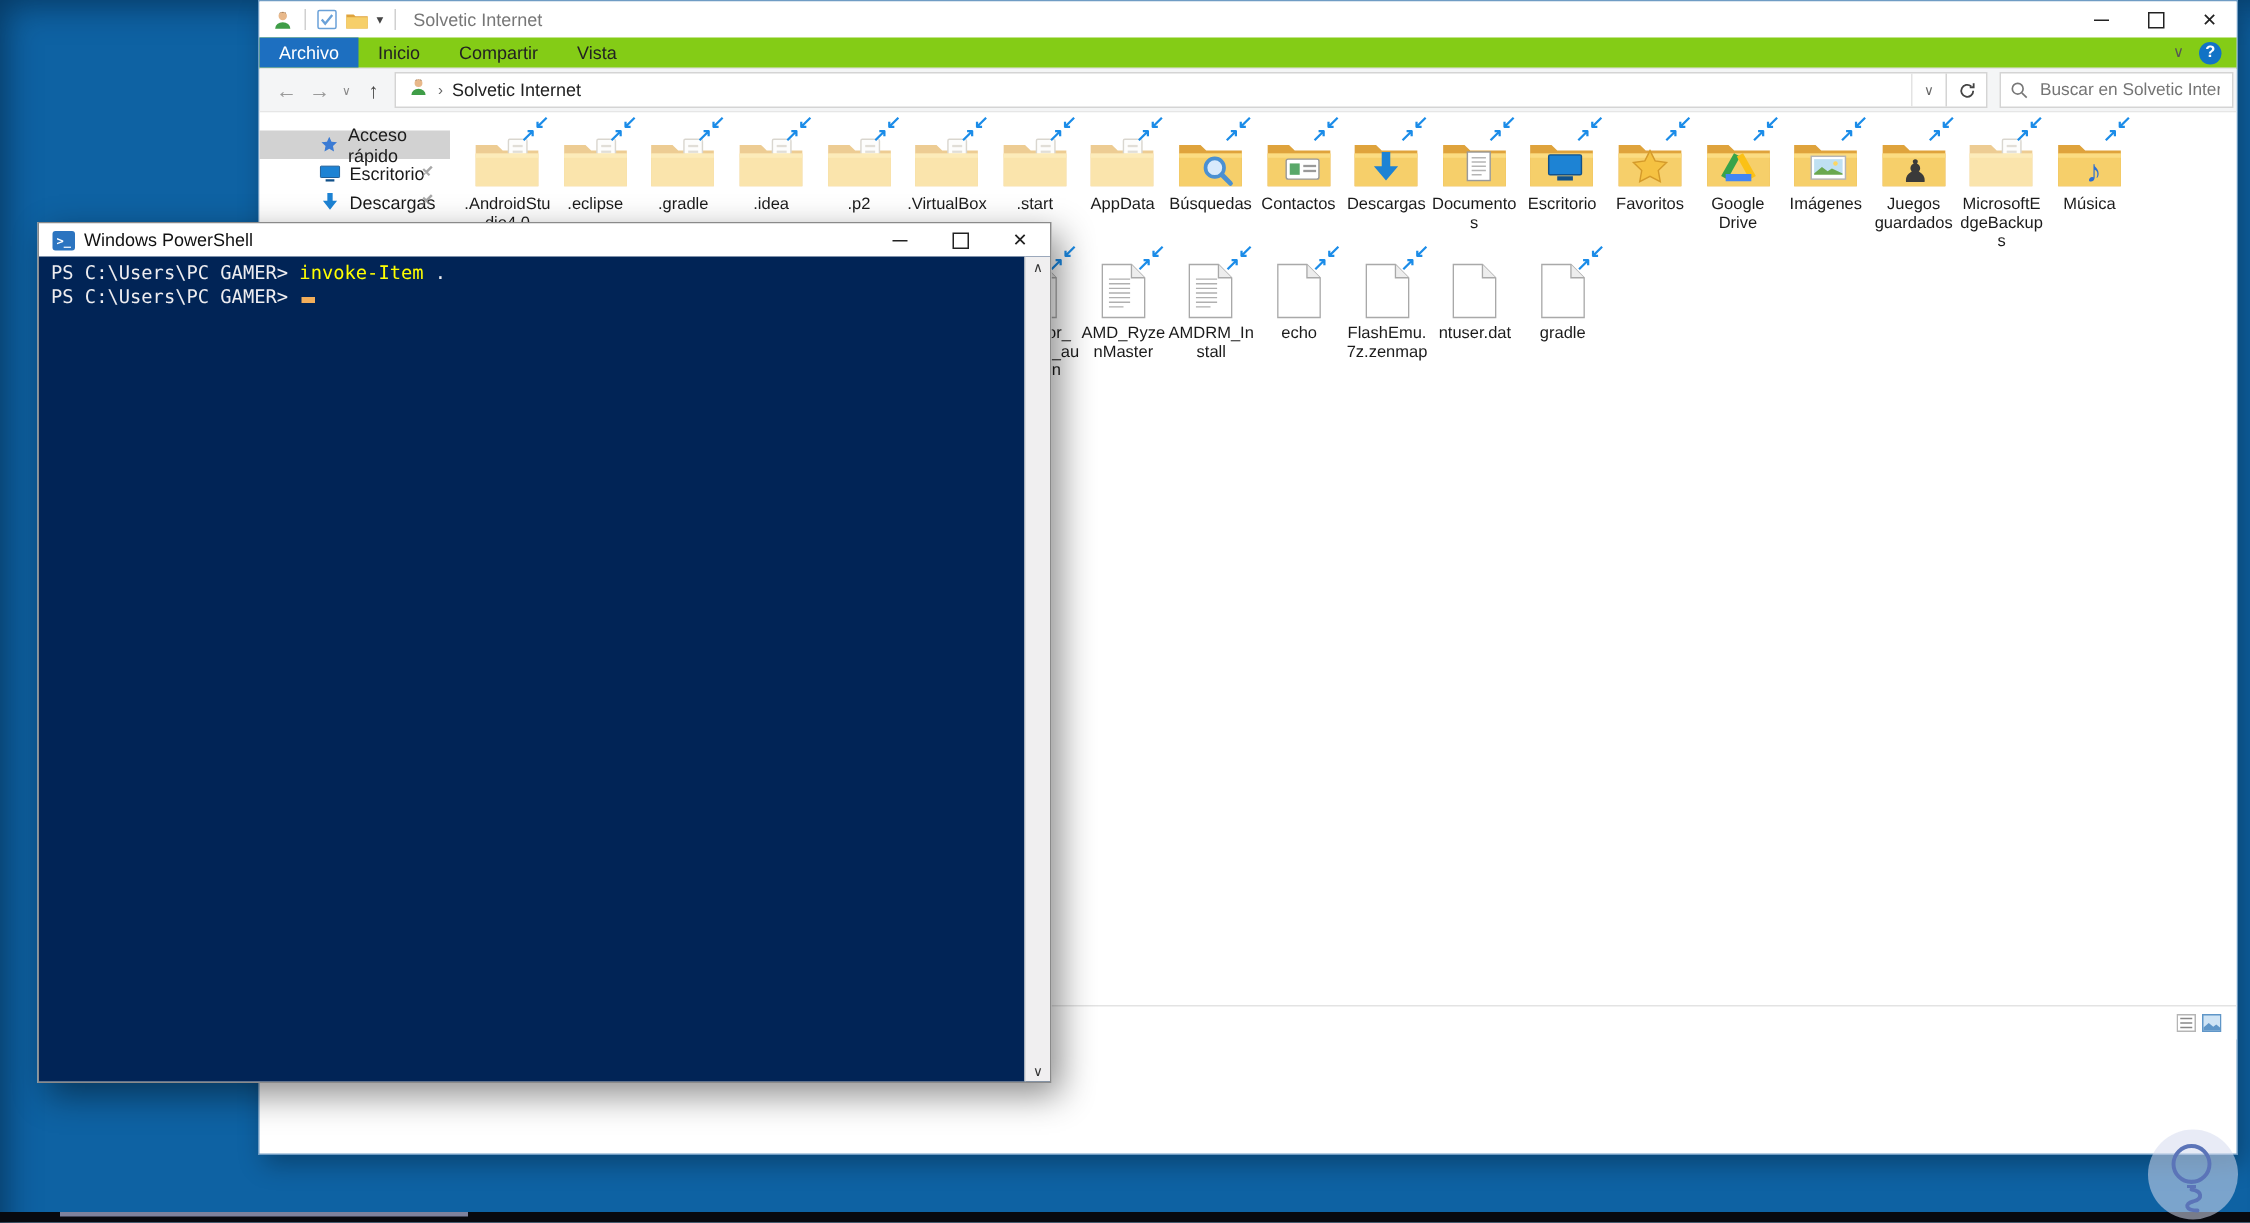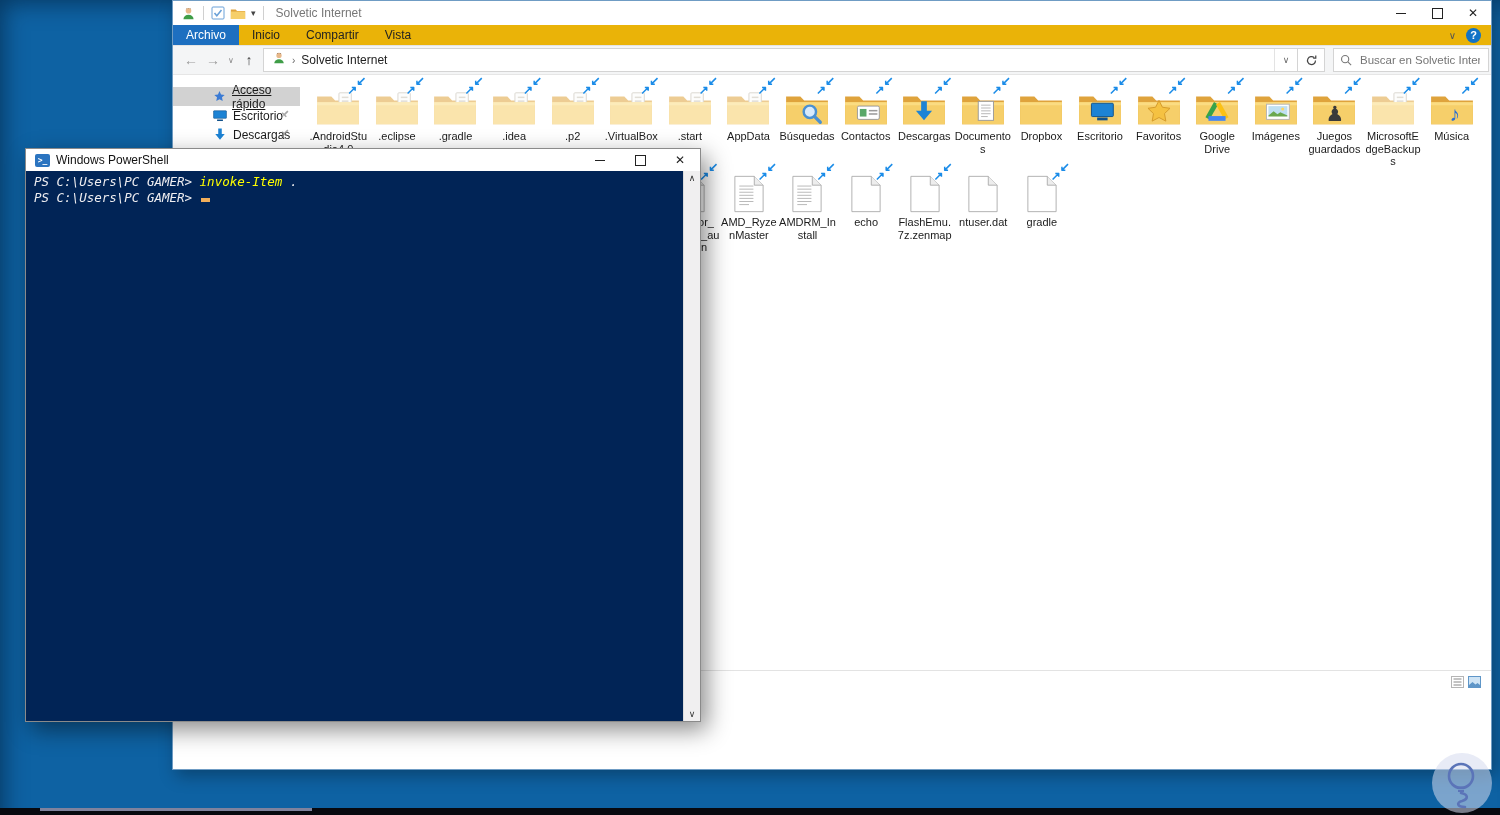--- a/index.html
+++ b/index.html
@@ -18,21 +18,21 @@
   .qat .sep{width:1px;height:14px;background:#d0d0d0;margin:0 2px;}
   .qat svg{display:block;}
   .caret{font-size:9px;color:#444;line-height:1;}
   .win-title{margin-left:10px;font-size:12px;color:#777;}
   .ctl-group{margin-left:auto;display:flex;}
   .ctl{width:36px;height:24px;display:flex;align-items:center;justify-content:center;}
   .g-min{width:10px;height:1px;background:#222;}
   .g-max{width:9px;height:9px;border:1px solid #222;}
   .g-close{font-size:12px;color:#222;line-height:1;}
 
-  .tabsrow{height:20px;display:flex;align-items:stretch;background:#eab308;border-bottom:1px solid #e4e4e4;}
+  .tabsrow{height:20px;display:flex;align-items:stretch;background:#84cc16;border-bottom:1px solid #e4e4e4;}
   .tab{display:flex;align-items:center;padding:0 13px;font-size:12px;color:#222;}
   .tab.active{background:#1d6fc0;color:#fff;}
   .ribbon-right{margin-left:auto;display:flex;align-items:center;gap:10px;padding-right:10px;}
   .rib-chev{font-size:10px;color:#555;}
   .help-badge{width:15px;height:15px;border-radius:50%;background:#1273c6;color:#fff;
     font-size:11px;font-weight:bold;display:flex;align-items:center;justify-content:center;}
 
   .addrrow{height:28px;background:#f4f5f6;display:flex;align-items:center;border-bottom:1px solid #e6e6e6;}
   .navbtns{display:flex;align-items:center;gap:2px;padding:0 4px 0 8px;}
   .navbtn{width:20px;height:22px;display:flex;align-items:center;justify-content:center;
@@ -81,21 +81,21 @@
     border:1px solid #8a8a8a;box-sizing:border-box;box-shadow:6px 8px 22px rgba(0,0,0,.45);z-index:30;}
   .ps-titlebar{height:22px;display:flex;align-items:center;background:#fff;}
   .ps-appicon{width:15px;height:13px;margin:0 6px 0 9px;background:#2b74c0;border-radius:2px;
     color:#fff;font-size:8px;font-weight:bold;display:flex;align-items:center;justify-content:center;
     font-family:"DejaVu Sans Mono",monospace;}
   .ps-title{font-size:12px;color:#111;}
   .ps-ctls{margin-left:auto;display:flex;}
   .ps-ctl{width:40px;height:22px;display:flex;align-items:center;justify-content:center;}
   .ps-body{position:relative;height:550px;background:#012456;overflow:hidden;}
   .ps-text{padding:3px 8px;font-family:"DejaVu Sans Mono",monospace;font-size:12.5px;line-height:16px;}
-  .ps-line{white-space:pre;color:#eeedf0;font-style:italic;}
+  .ps-line{white-space:pre;color:#eeedf0;}
   .seg-command{color:#ffff00;}
   .seg-prompt{color:#eeedf0;}
   .ps-cursor{display:inline-block;width:9px;height:4px;background:#f2ae5a;margin-left:1px;}
   .ps-scroll{position:absolute;right:0;top:0;width:17px;height:100%;background:#f0eff0;
     border-left:1px solid #dcdcdc;box-sizing:border-box;}
   .ps-scroll .sarr{position:absolute;left:0;width:100%;text-align:center;font-size:9px;color:#333;}
   .ps-scroll .s-up{top:2px;}
   .ps-scroll .s-dn{bottom:2px;}
 
   .watermark{position:absolute;left:1430px;top:751px;z-index:50;pointer-events:none;}
@@ -190,21 +190,21 @@
       <svg width="12" height="12" viewBox="0 0 14 14">
           <circle cx="6" cy="6" r="4.2" fill="none" stroke="#777" stroke-width="1.3"></circle>
           <line x1="9.2" y1="9.2" x2="13" y2="13" stroke="#777" stroke-width="1.3"></line>
         </svg>
       <input type="text" placeholder="Buscar en Solvetic Internet" style="">
     </div>
   </div>
 
   <div class="content">
     <div class="navpane" id="nav-host">
-        <div class="navitem sel" style="padding-left: 40px; text-decoration: underline;">
+        <div class="navitem sel" style="padding-left: 40px;">
           <span class="nicon">
             <svg width="13" height="13" viewBox="0 0 24 24">
               <path d="M12 2 l2.8 6.2 6.8 .8 -5 4.6 1.3 6.7 -5.9 -3.4 -5.9 3.4 1.3 -6.7 -5 -4.6 6.8 -.8 z" fill="#3b7bd4"></path>
             </svg>
           </span>
           <span>Acceso rápido</span>
         </div>
         <div class="navitem" style="padding-left: 40px;">
           <span class="nicon">
             <svg width="14" height="12" viewBox="0 0 24 20">
@@ -439,30 +439,20 @@
               <path d="M2 14 L46 14 L46 17 L2 17 Z" fill="#fbdc82"></path>
               <rect x="19" y="13" width="16" height="20" fill="#fff" stroke="#9a9a9a"></rect>
               <path d="M22 17 h10 M22 20 h10 M22 23 h10 M22 26 h10 M22 29 h7" stroke="#b5b5b5"></path>
             </svg>
             <span class="sync-ov">
               <span class="a1">↙</span>
               <span class="a2">↗</span>
             </span>
           </span>
           <span class="flabel">Documentos</span>
-        </div>
-        <div class="fitem">
-          <span class="ficon">
-            <svg width="46" height="38" viewBox="0 0 48 40">
-              <path d="M2 8 L17 8 L21 12 L46 12 L46 37 L2 37 Z" fill="#dfa33c"></path>
-              <path d="M2 37 L2 14 L46 14 L46 37 Z" fill="#f6cf6a"></path>
-              <path d="M2 14 L46 14 L46 17 L2 17 Z" fill="#fbdc82"></path>
-            </svg>
-          </span>
-          <span class="flabel">Dropbox</span>
         </div>
         <div class="fitem">
           <span class="ficon">
             <svg width="46" height="38" viewBox="0 0 48 40">
               <path d="M2 8 L17 8 L21 12 L46 12 L46 37 L2 37 Z" fill="#dfa33c"></path>
               <path d="M2 37 L2 14 L46 14 L46 37 Z" fill="#f6cf6a"></path>
               <path d="M2 14 L46 14 L46 17 L2 17 Z" fill="#fbdc82"></path>
               <rect x="15" y="15" width="23" height="14" rx="1" fill="#1d83d4" stroke="#11518a"></rect>
               <rect x="21" y="30" width="11" height="3" fill="#11518a"></rect>
             </svg>

